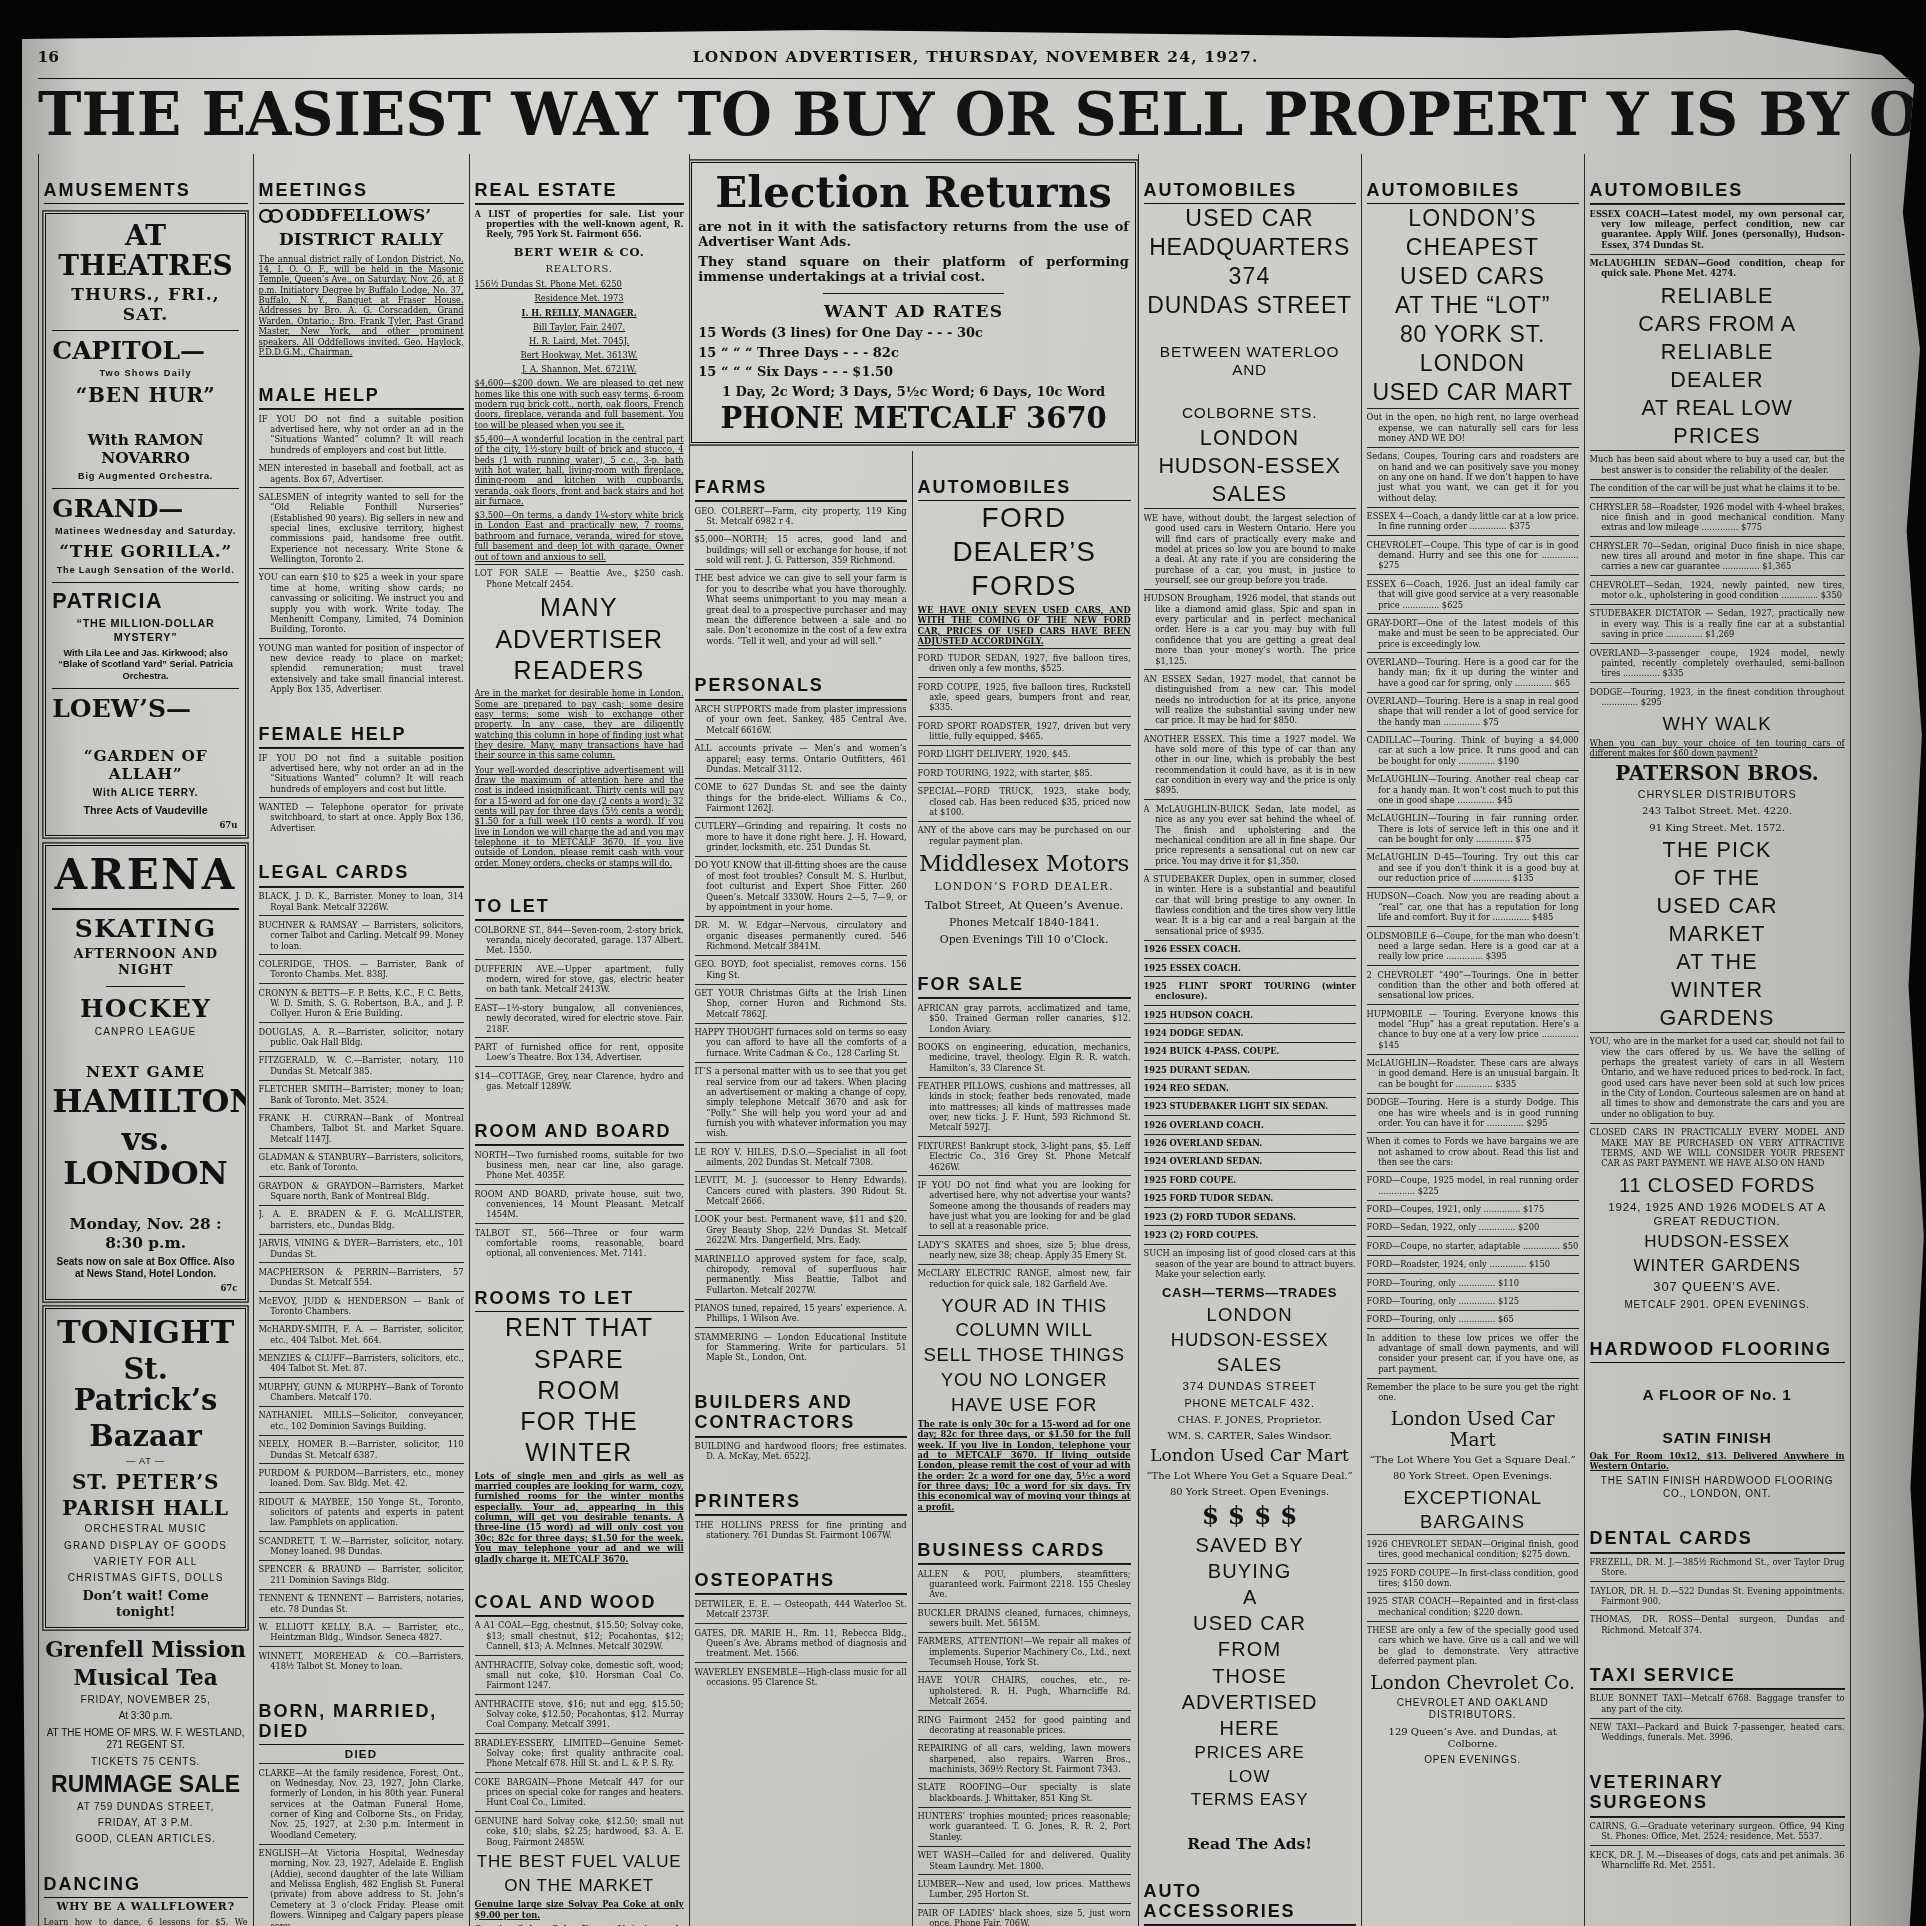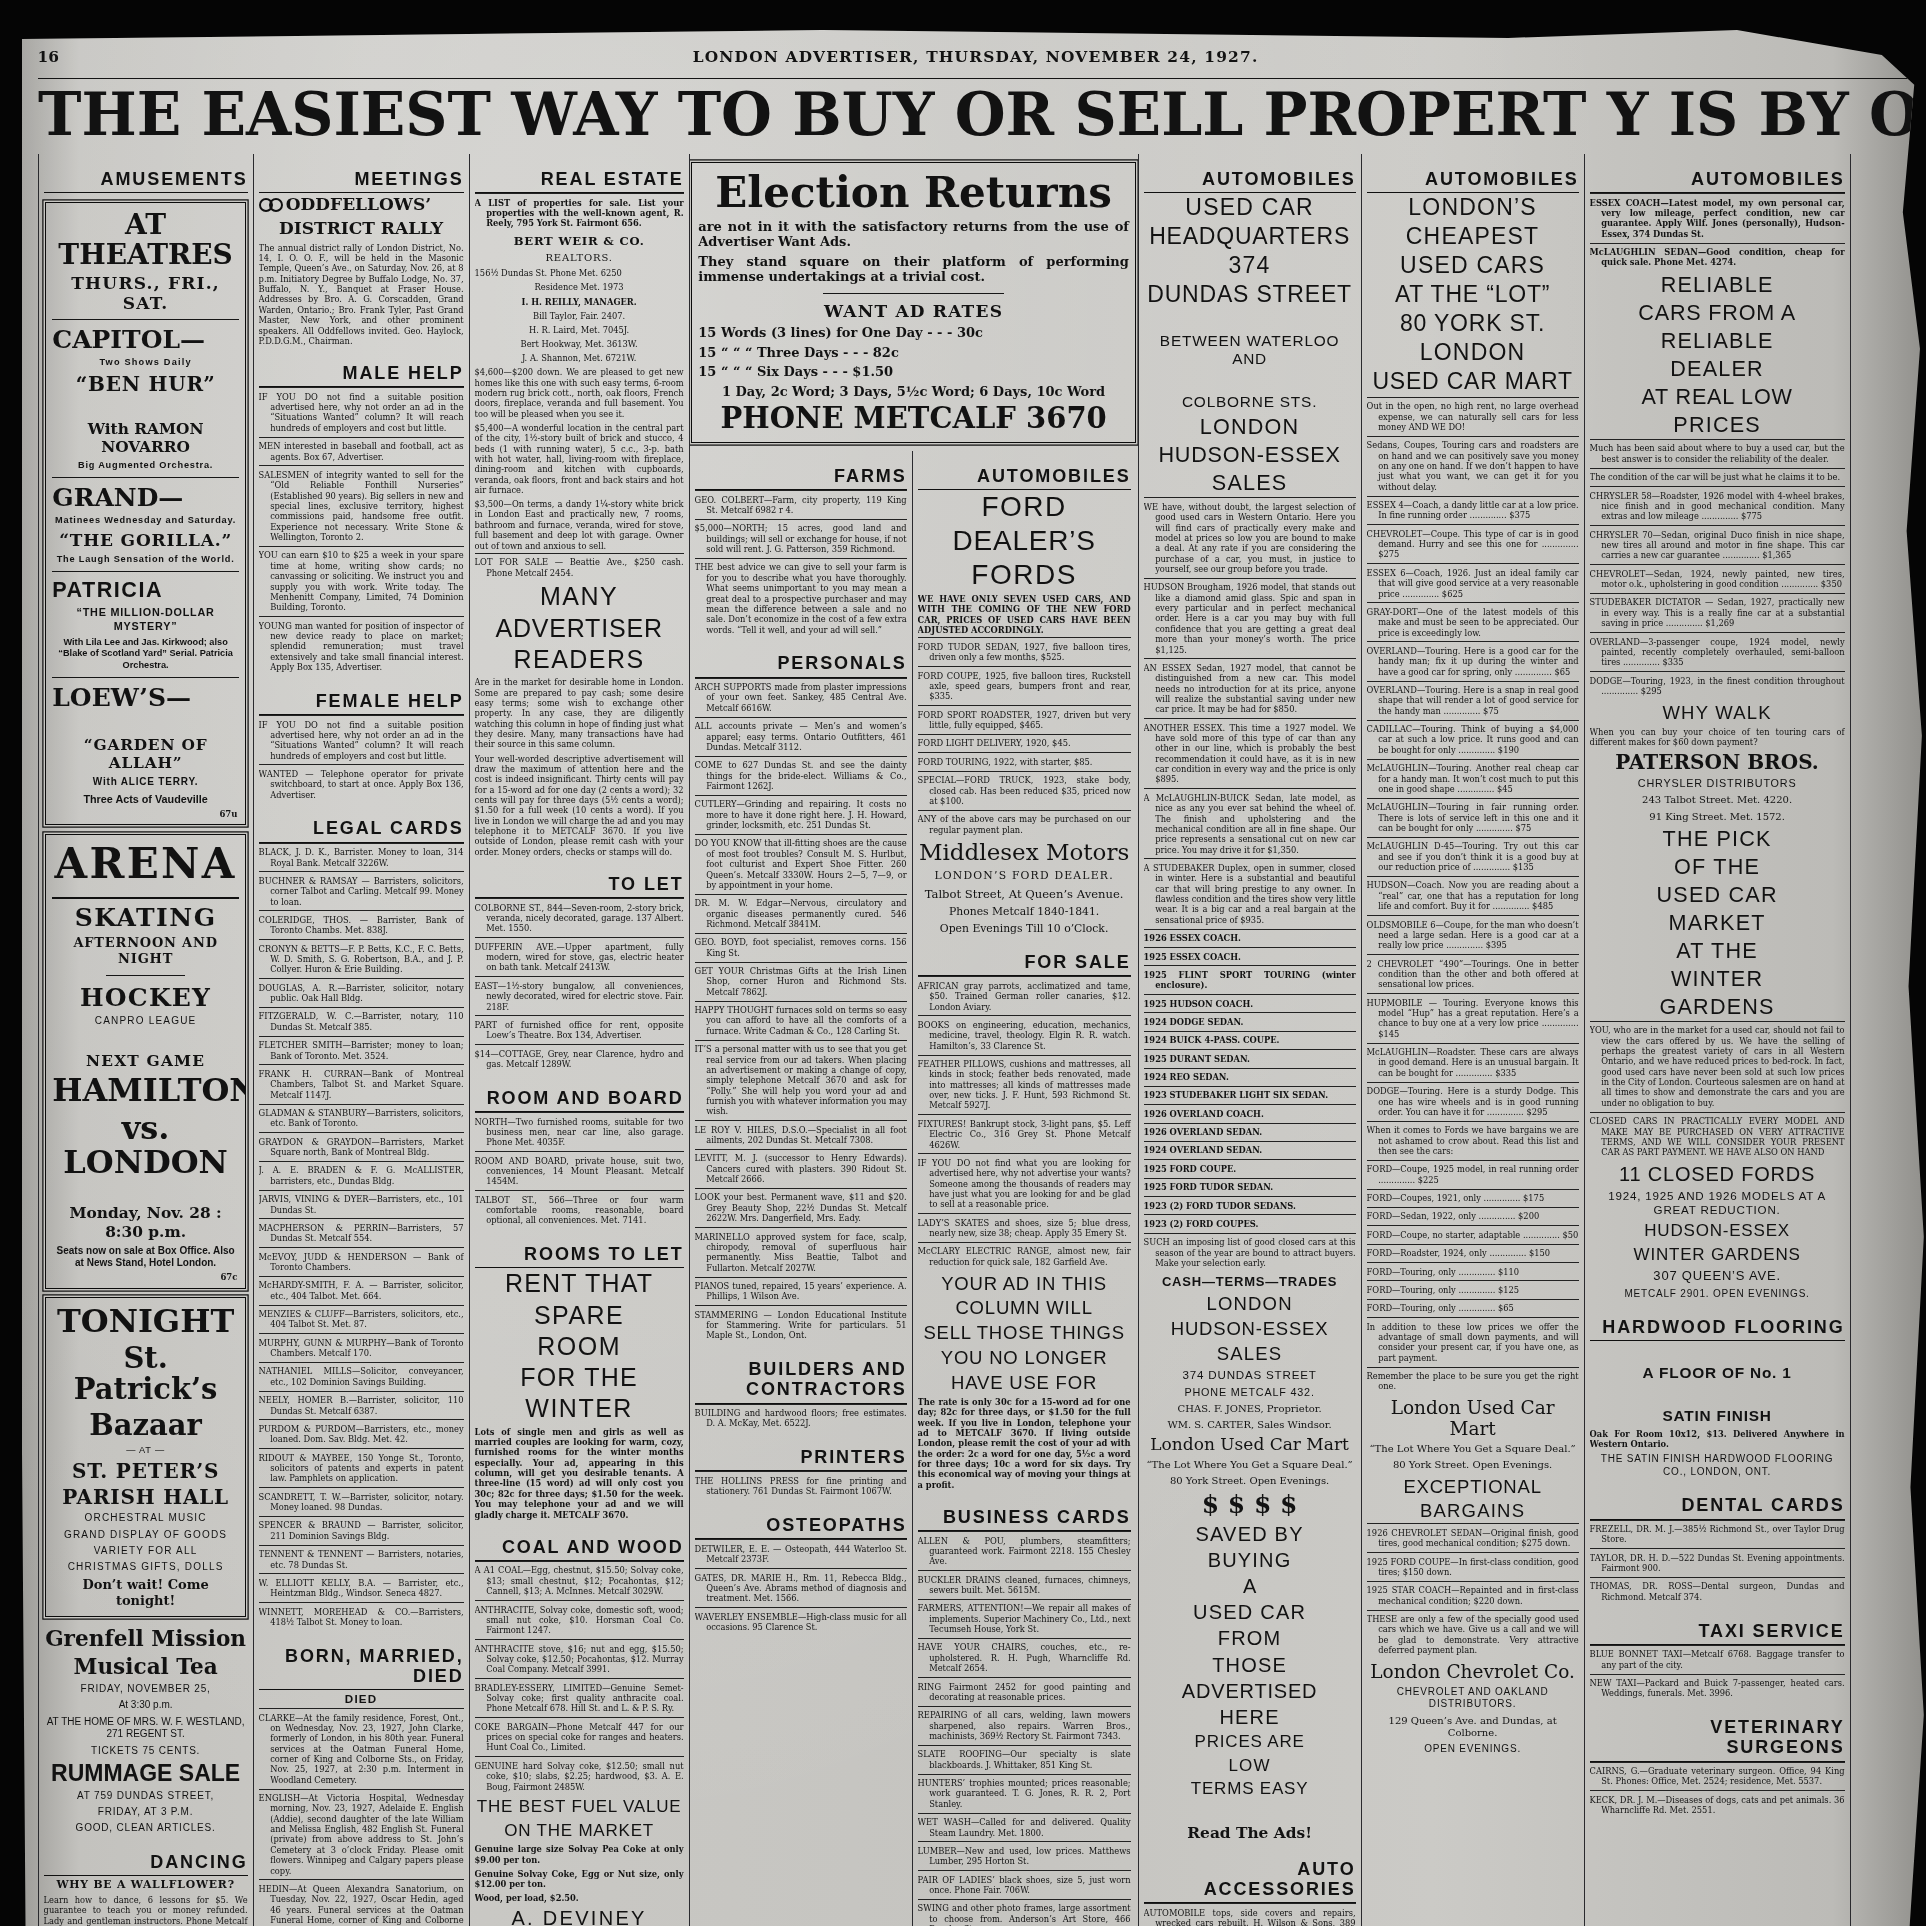--- a/index.html
+++ b/index.html
@@ -17,27 +17,27 @@
   .hdr-rule{border-top:1.9px solid #141414;margin:5.4px 0 2.3px;}
   .banner{text-align:center;font:700 59px/1.12 "DejaVu Serif",serif;letter-spacing:0px;
           white-space:nowrap;transform:scaleX(.99);transform-origin:left;}
   .cols{display:flex;margin-top:6.2px;height:2111px;overflow:hidden;}
   .col{box-sizing:border-box;padding:0 5px;border-right:0.8px solid #2a2a2e;overflow:hidden;}
   .col:first-child{border-left:0.8px solid #2a2a2e;}
   .gwrap{box-sizing:border-box;border-right:0.8px solid #2a2a2e;overflow:hidden;}
   .gcols{display:flex;}
   .gcols .col:first-child{border-left:none;}
   .gcols .col:last-child{border-right:none;}
-  .shead{font:700 18px/1.12 "Liberation Sans","DejaVu Sans",sans-serif;text-align:right;
-         letter-spacing:1.9px;padding:3.9px 0 3.1px;border-bottom:1.5px solid #101010;margin-top:11px;}
+  .shead{font:700 18px/1.12 "Liberation Sans","DejaVu Sans",sans-serif;text-align:left;
+         letter-spacing:1.9px;padding:3.9px 0 3.1px;border-bottom:1.5px solid #101010;margin-top:22px;}
   .sec{overflow:hidden;}
   .box{border:1.9px solid #0b0b0b;box-shadow:0 0 0 1.5px #c7c6c2,0 0 0 2.7px #0b0b0b;
        padding:5.4px 6.2px;margin:8.5px 1.5px;}
   .blk{padding:1.9px 0;}
-  .p{font:400 8.3px/1.25 "DejaVu Serif",serif;text-align:justify;}
+  .p{font:400 8.3px/1.25 "DejaVu Serif",serif;text-align:justify;text-decoration:underline;}
   .i{font:400 8.3px/1.25 "DejaVu Serif",serif;text-align:justify;
      padding:3.5px 0 3.5px 11.6px;text-indent:-11.6px;border-top:0.8px solid #222;}
   .ctr{text-align:center !important;text-indent:0 !important;padding-left:0 !important;}
   .jst{text-align:justify;}
   .ser{font-family:"DejaVu Serif",serif;}
   .san{font-family:"Liberation Sans","DejaVu Sans",sans-serif;}
   .b{font-weight:700;}
   .s24{font-size:9.2px;line-height:1.25;} .s26{font-size:10px;line-height:1.25;}
   .s28{font-size:10.8px;line-height:1.25;} .s30{font-size:11.6px;line-height:1.22;}
   .s34{font-size:13px;line-height:1.2;}  .s40{font-size:15.4px;line-height:1.18;margin-top:21px;}

